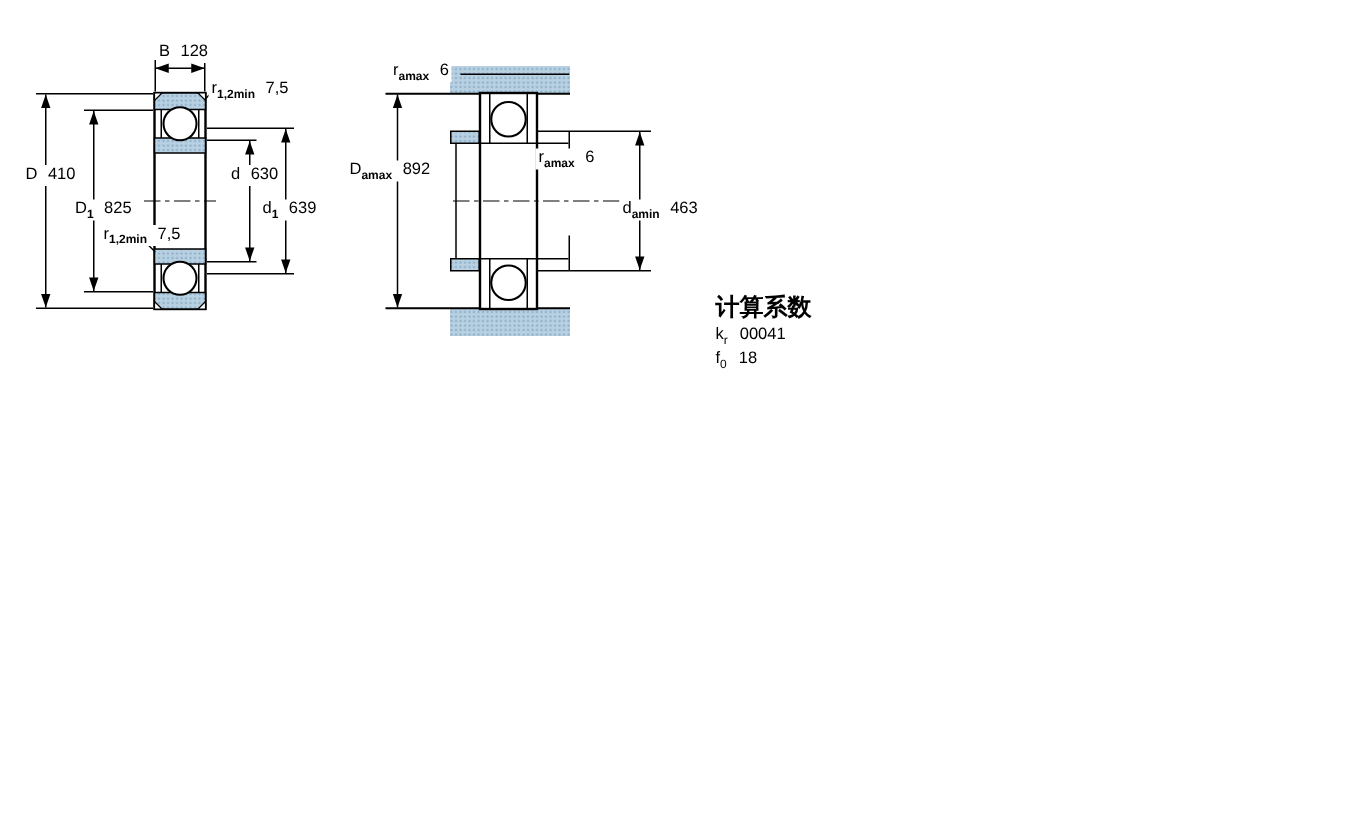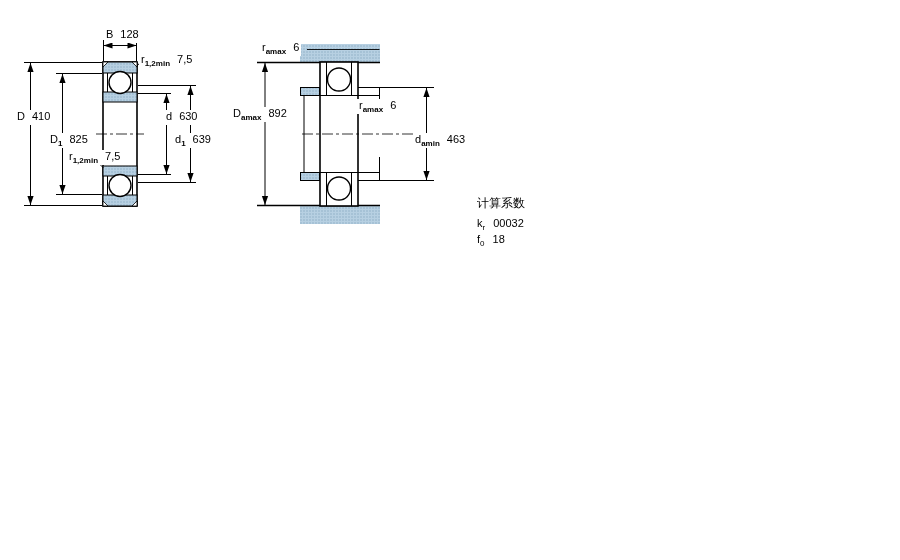--- a/index.html
+++ b/index.html
@@ -3,21 +3,21 @@
 <meta charset="utf-8">
 <style>
   html,body{margin:0;padding:0;background:#fff;}
   #stage{position:relative;width:716px;height:560px;background:#ffffff;overflow:hidden;
          font-family:"Liberation Sans",sans-serif;color:#000;}
   #stage svg{position:absolute;left:0;top:0;}
   .dim{position:absolute;font-size:11px;line-height:13px;white-space:nowrap;
        background:#ffffff;padding:0 2px;}
   .dim sub{font-size:8px;line-height:8px;font-weight:bold;}
   .dim .val{margin-left:7px;}
-  .heading{position:absolute;font-size:12px;font-weight:normal;white-space:nowrap;}
+  .heading{position:absolute;font-size:16px;font-weight:bold;white-space:nowrap;}
   .factor{position:absolute;font-size:11px;white-space:nowrap;}
   .factor sub{font-size:8px;}
   .factor .val{margin-left:8px;}
 </style>
 </head>
 <body>
 
 <div id="stage">
 
   <svg width="900" height="560" viewBox="0 0 900 560">
@@ -112,33 +112,33 @@
   </svg>
 
   <span class="dim" style="left:104px;top:28px"><span>B</span><sub></sub><span class="val">128</span></span>
 
   <span class="dim" style="left:139px;top:53px"><span>r</span><sub>1,2min</sub><span class="val">7,5</span></span>
 
   <span class="dim" style="left:15px;top:110px"><span>D</span><sub></sub><span class="val">410</span></span>
 
   <span class="dim" style="left:48px;top:133px"><span>D</span><sub>1</sub><span class="val">825</span></span>
 
-  <span class="dim" style="left:164px;top:110px"><span>d</span><sub></sub><span class="val">630</span></span>
+  <span class="dim" style="left:152px;top:110px"><span>d</span><sub></sub><span class="val">630</span></span>
 
   <span class="dim" style="left:173px;top:133px"><span>d</span><sub>1</sub><span class="val">639</span></span>
 
   <span class="dim" style="left:67px;top:150px"><span>r</span><sub>1,2min</sub><span class="val">7,5</span></span>
 
   <span class="dim" style="left:260px;top:41px"><span>r</span><sub>amax</sub><span class="val">6</span></span>
 
   <span class="dim" style="left:231px;top:107px"><span>D</span><sub>amax</sub><span class="val">892</span></span>
 
   <span class="dim" style="left:357px;top:99px"><span>r</span><sub>amax</sub><span class="val">6</span></span>
 
   <span class="dim" style="left:413px;top:133px"><span>d</span><sub>amin</sub><span class="val">463</span></span>
 
   <span class="heading" style="left:477px;top:195px">计算系数</span>
 
-  <span class="factor" style="left:477px;top:217px"><span>k</span><sub>r</sub><span class="val">00032</span></span>
+  <span class="factor" style="left:477px;top:217px"><span>k</span><sub>r</sub><span class="val">00041</span></span>
 
   <span class="factor" style="left:477px;top:233px"><span>f</span><sub>0</sub><span class="val">18</span></span>
 
 </div>
 
 </body></html>

